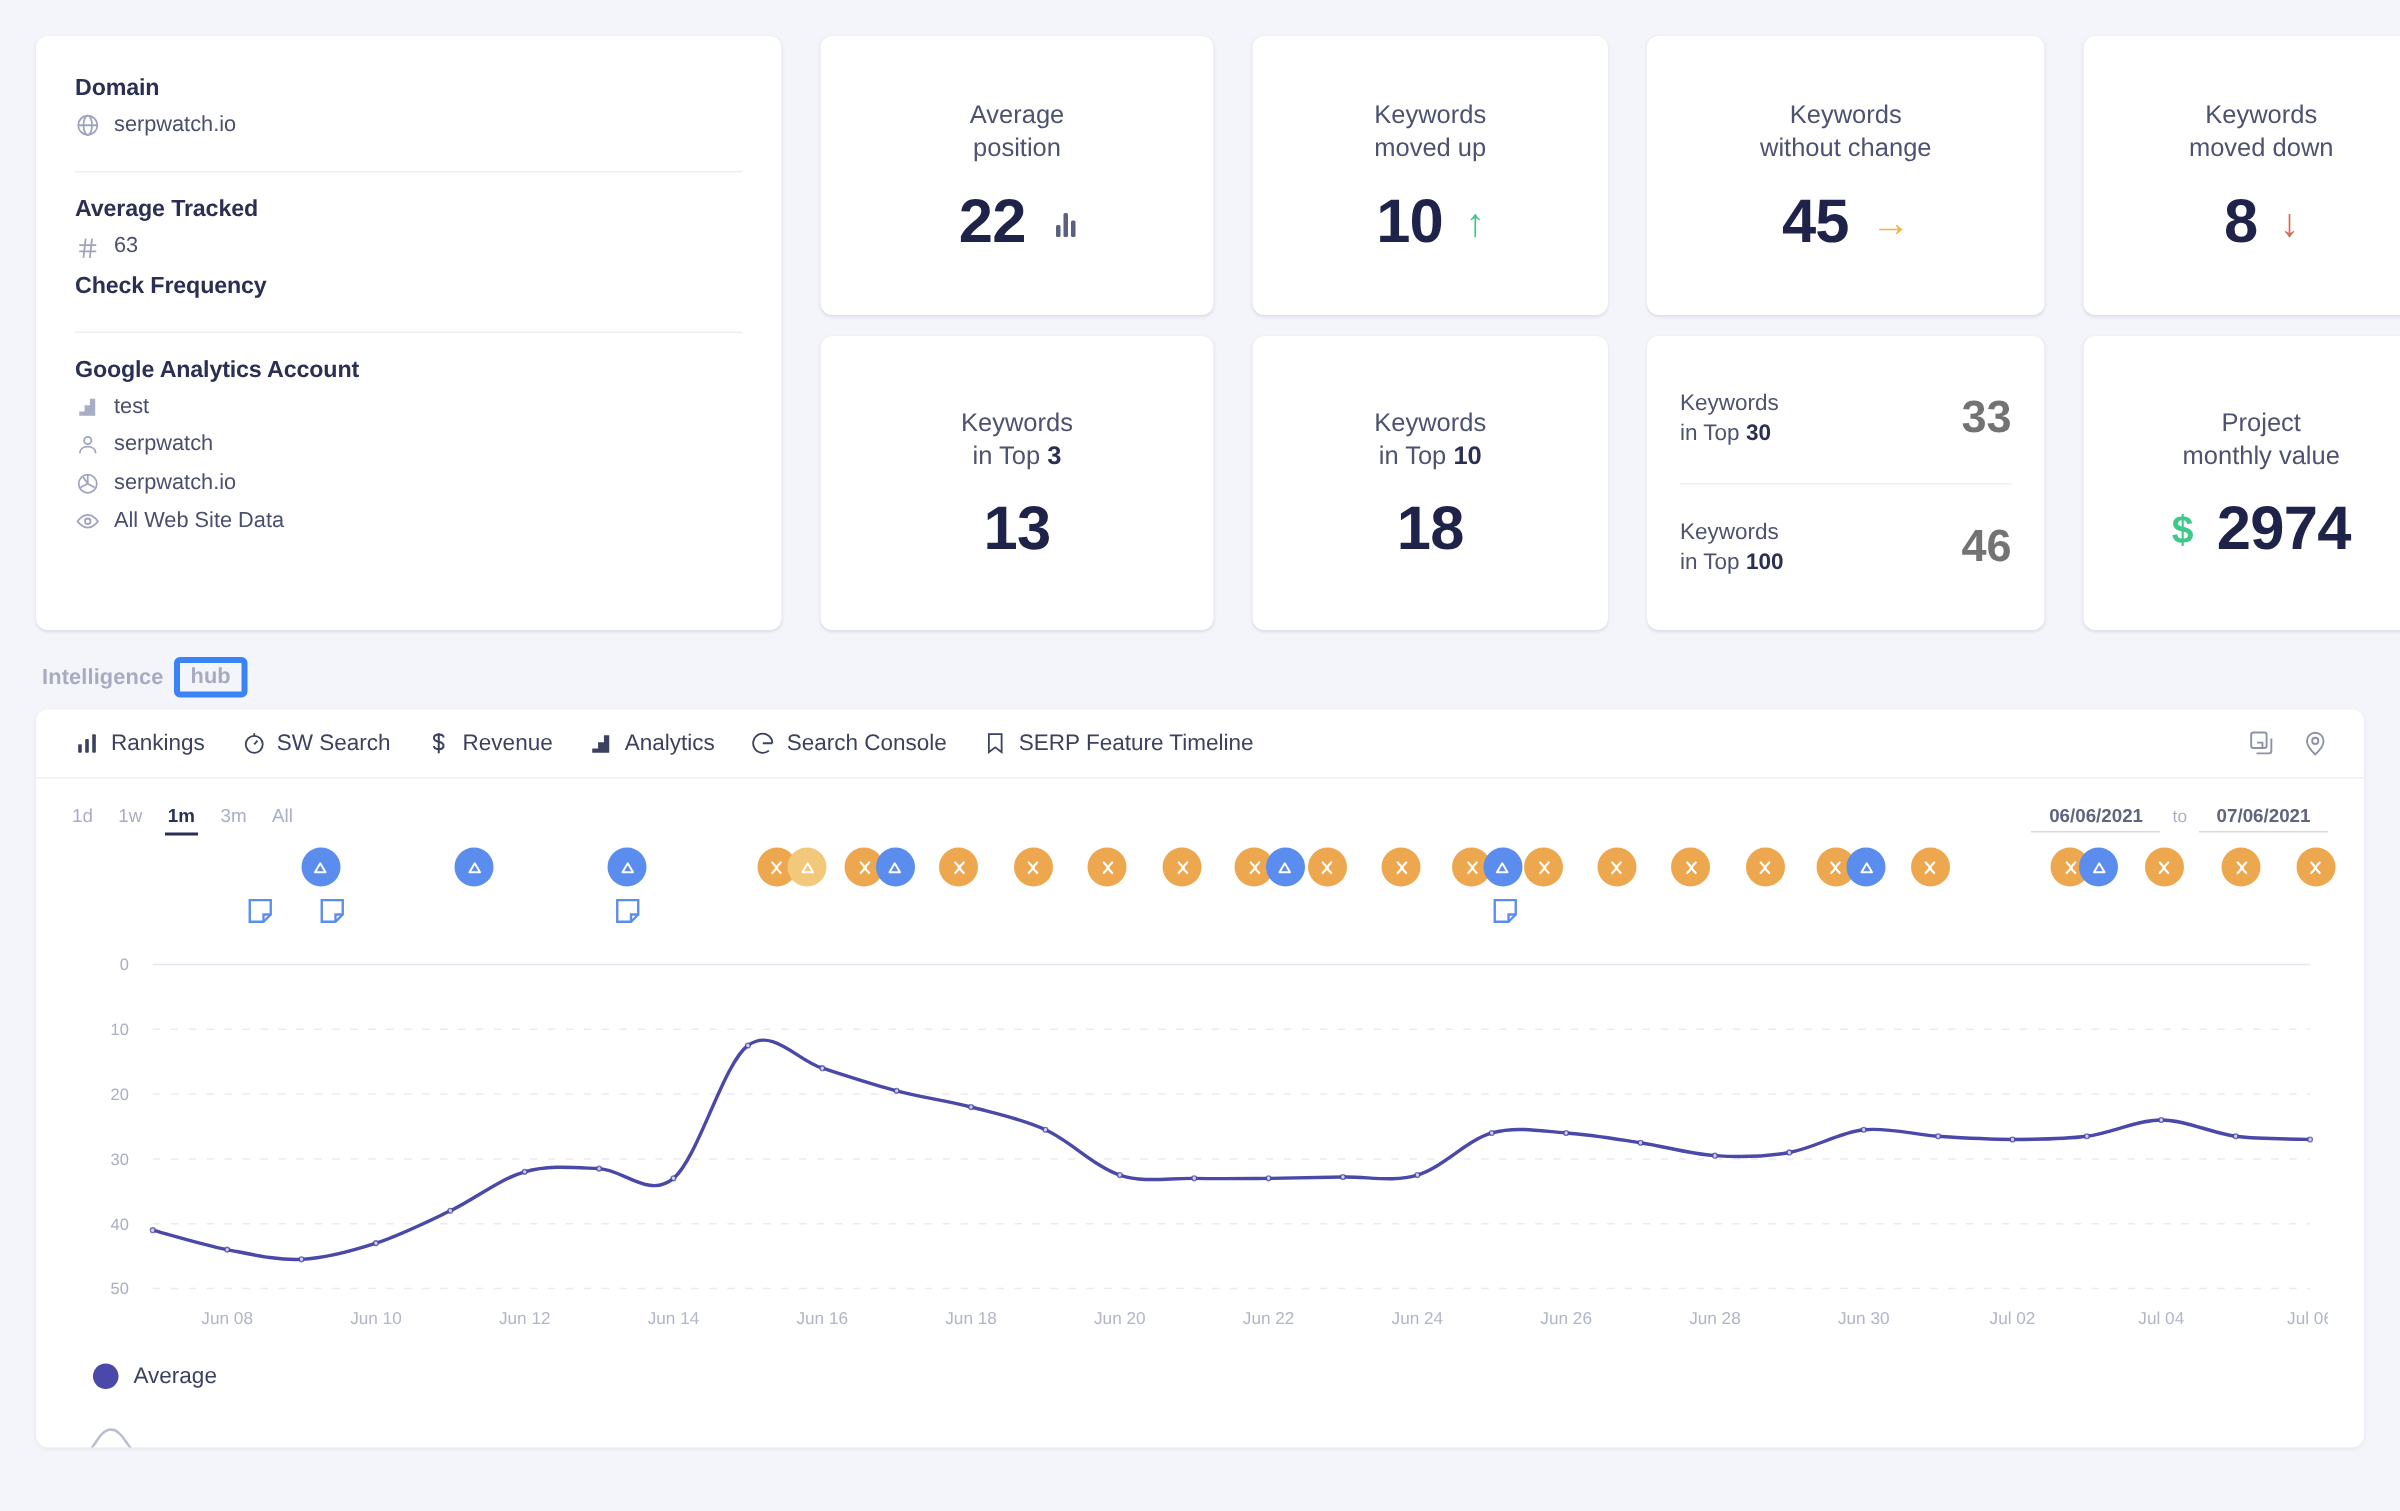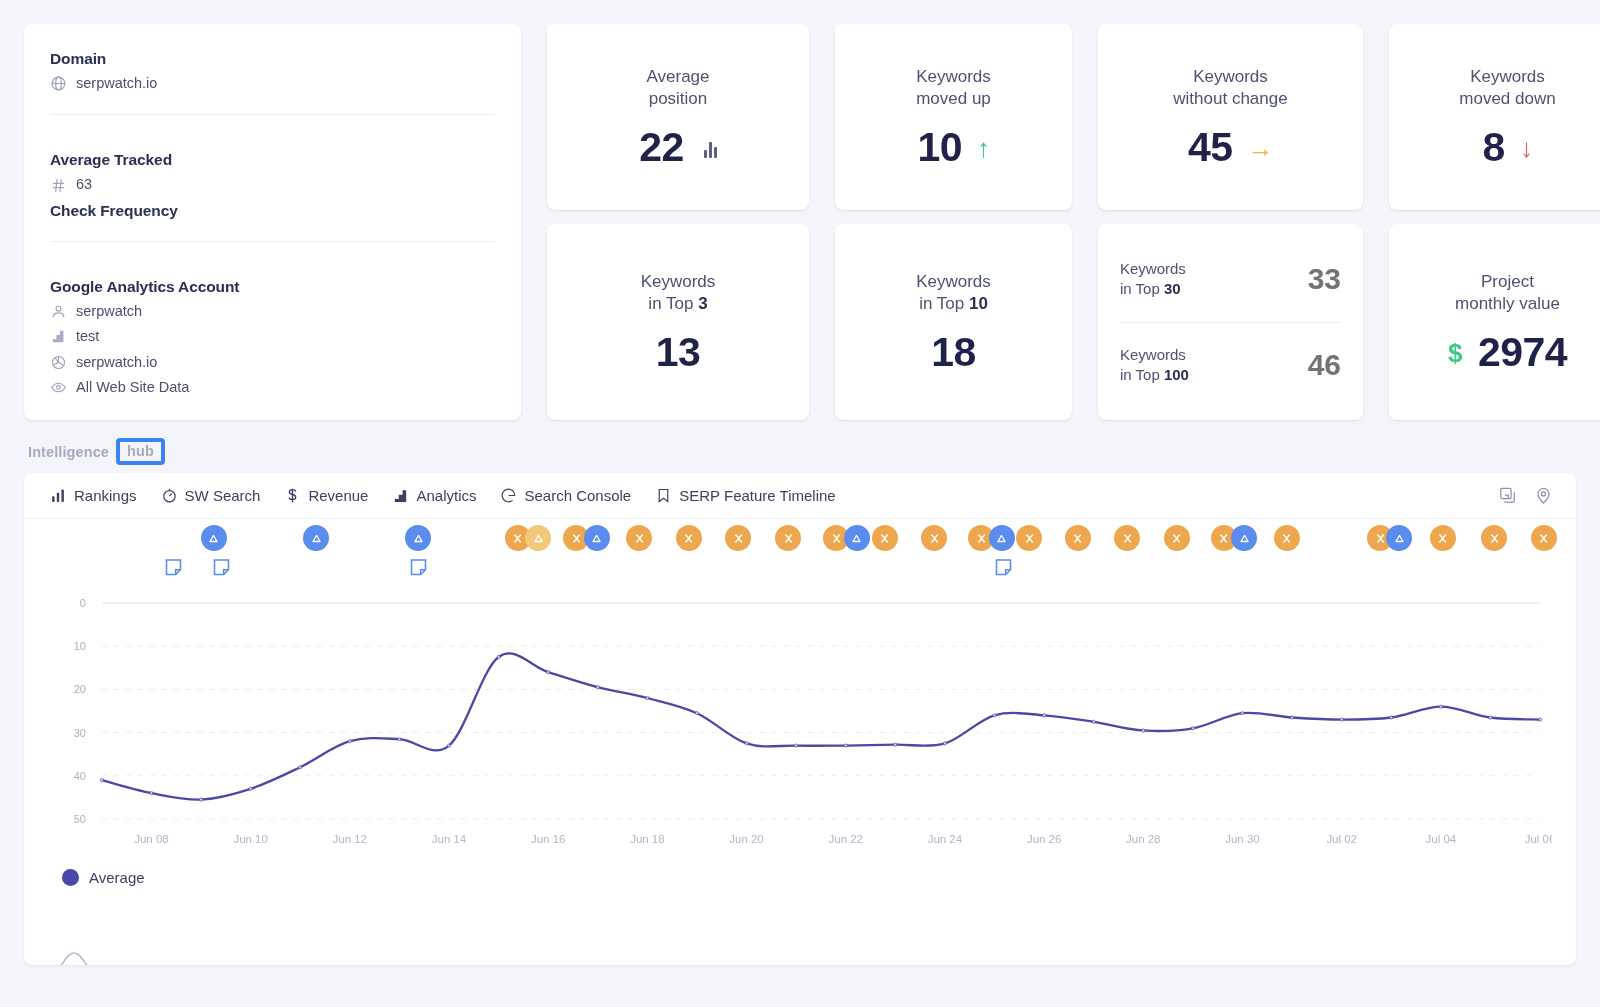--- a/index.html
+++ b/index.html
@@ -32,21 +32,20 @@
     box-shadow: 0 1px 3px rgba(30,35,80,0.07), 0 1px 1px rgba(30,35,80,0.04);
   }
 
   
   .info-card {
     grid-row: 1 / span 2;
     grid-column: 1;
     padding: 26px 26px 20px 26px;
     display: flex;
     flex-direction: column;
-    gap: 20px;
   }
   .info-section { padding-bottom: 14px; }
   .info-section.divided { border-bottom: 1px solid #eceef4; margin-bottom: 16px; }
   .info-head {
     font-size: 15.5px;
     font-weight: 700;
     color: #2b2f54;
     letter-spacing: -0.1px;
     margin: 0 0 7px 0;
   }
@@ -234,35 +233,35 @@
           <span>63</span>
         </div>
         <div class="info-head">Check Frequency</div>
       </div>
 
       <div class="info-section">
         <div class="info-head">Google Analytics Account</div>
 
         <div class="info-row">
           <span class="ic">
+            <svg viewBox="0 0 24 24" fill="currentColor">
+              <path d="M4 20 L4 16 L9 16 L9 10 L14 10 L14 4 L19 4 L19 20 Z" opacity="0.9"></path>
+            </svg>
+          </span>
+          <span>test</span>
+        </div>
+
+        <div class="info-row">
+          <span class="ic">
             <svg viewBox="0 0 24 24" fill="none" stroke="currentColor" stroke-width="1.7">
               <circle cx="12" cy="8" r="3.4"></circle>
                 <path d="M4.5 20c0-4 3.4-6.2 7.5-6.2s7.5 2.2 7.5 6.2"></path>
             </svg>
           </span>
           <span>serpwatch</span>
-        </div>
-
-        <div class="info-row">
-          <span class="ic">
-            <svg viewBox="0 0 24 24" fill="currentColor">
-              <path d="M4 20 L4 16 L9 16 L9 10 L14 10 L14 4 L19 4 L19 20 Z" opacity="0.9"></path>
-            </svg>
-          </span>
-          <span>test</span>
         </div>
 
         <div class="info-row">
           <span class="ic">
             <svg viewBox="0 0 24 24" fill="none" stroke="currentColor" stroke-width="1.6">
               <circle cx="12" cy="12" r="8.5"></circle>
                 <path d="M12 3.5 L12 12 L18.5 15.5"></path>
                 <path d="M12 12 L5 15.5"></path>
                 <path d="M12 12 L7.5 5.5"></path>
             </svg>
@@ -461,20 +460,33 @@
           </svg>
       </div>
       <div class="tb-action">
         <svg viewBox="0 0 24 24" fill="none" stroke="currentColor" stroke-width="1.6">
             <path d="M12 21.5s7-6.6 7-11.4A7 7 0 0 0 5 10.1c0 4.8 7 11.4 7 11.4z"></path>
             <circle cx="12" cy="10" r="2.6"></circle>
           </svg>
       </div>
     </div>
 
+    <div class="range-row">
+      <div class="range-opts">
+        <span class="range-opt">1d</span>
+        <span class="range-opt">1w</span>
+        <span class="range-opt active">1m</span>
+        <span class="range-opt">3m</span>
+        <span class="range-opt">All</span>
+      </div>
+      <div class="range-spacer"></div>
+      <div class="date-box">06/06/2021</div>
+      <div class="date-sep">to</div>
+      <div class="date-box">07/06/2021</div>
+    </div>
 
     <div class="markers" id="markers">
         <div class="marker m-blue" style="left: 12.2222%; margin-left: -13px;">
           <svg viewBox="0 0 24 24" fill="none" stroke="#fff" stroke-width="2.4" stroke-linejoin="round">
             <path d="M12 6.5 L18.5 17.5 L5.5 17.5 Z"></path>
           </svg>
         </div>
         <div class="marker m-blue" style="left: 18.8148%; margin-left: -13px;">
           <svg viewBox="0 0 24 24" fill="none" stroke="#fff" stroke-width="2.4" stroke-linejoin="round">
             <path d="M12 6.5 L18.5 17.5 L5.5 17.5 Z"></path>

